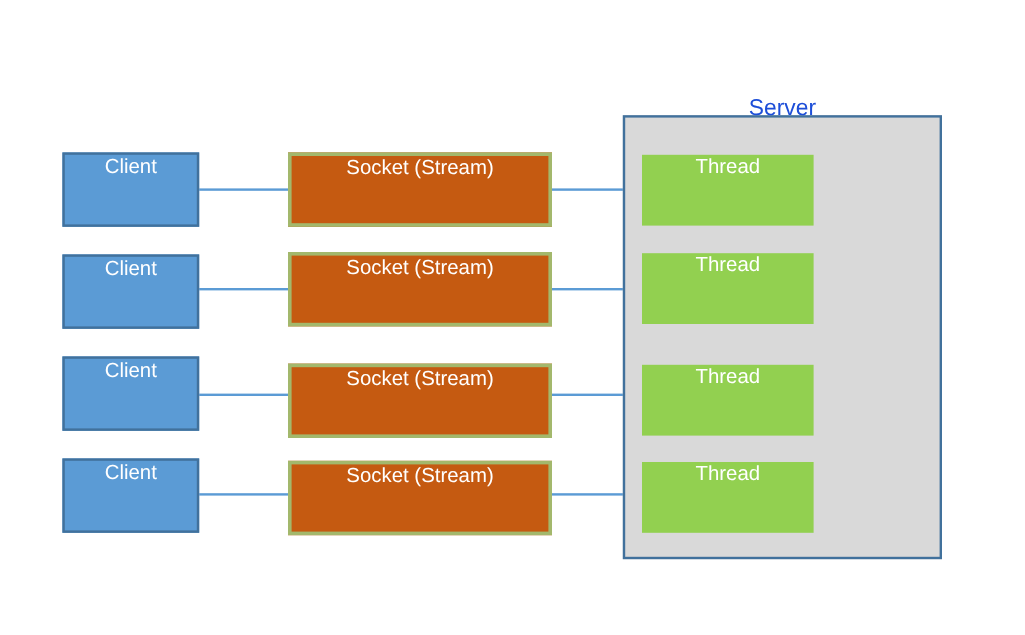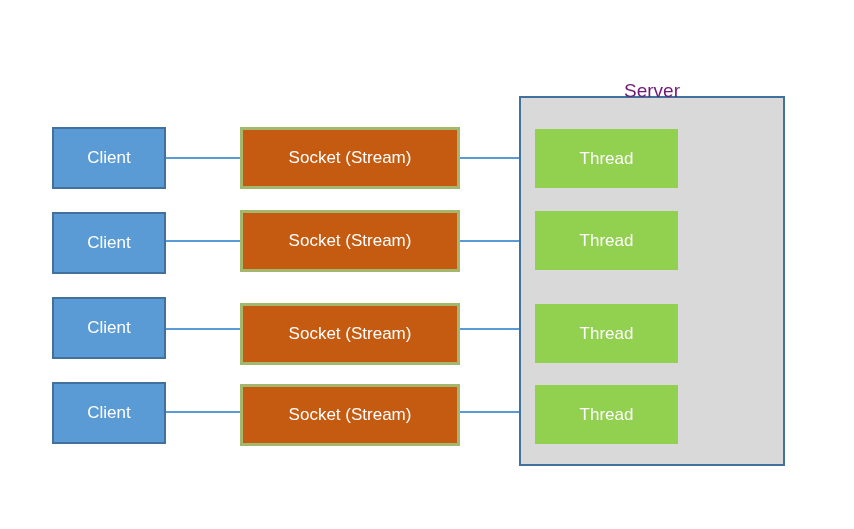--- a/index.html
+++ b/index.html
@@ -45,21 +45,21 @@
     white-space: nowrap;
     text-align: center;
     z-index: 4;
   }
 
   
   .node {
     position: absolute;
     box-sizing: border-box;
     display: flex;
-    align-items: center;
+    align-items: flex-start;
     justify-content: center;
     color: #FFFFFF;
     font-size: 17px;
     font-family: "Liberation Sans", sans-serif;
     white-space: nowrap;
     z-index: 3;
   }
   .node.client {
     background: #5B9BD5;
     border: 2px solid #41719C;
@@ -72,21 +72,21 @@
     background: #92D050;
     border: none;
   }
 </style>
 </head>
 <body>
 
 <div id="canvas">
 
   <div class="server-container" style="left: 519px; top: 96px; width: 266px; height: 370px; background: rgb(217, 217, 217); border-color: rgb(65, 113, 156);"></div>
-  <div class="server-label" style="left: 563px; top: 80px; width: 178px; color: #701a75;">Server</div>
+  <div class="server-label" style="left: 563px; top: 80px; width: 178px; color: #1d4ed8;">Server</div>
 
   <div id="rows-layer">
       <div class="connector" style="left: 166px; top: 157px; width: 74px; background: rgb(91, 155, 213);"></div>
       <div class="connector" style="left: 460px; top: 157px; width: 75px; background: rgb(91, 155, 213);"></div>
       <div class="connector" style="left: 166px; top: 240px; width: 74px; background: rgb(91, 155, 213);"></div>
       <div class="connector" style="left: 460px; top: 240px; width: 75px; background: rgb(91, 155, 213);"></div>
       <div class="connector" style="left: 166px; top: 328px; width: 74px; background: rgb(91, 155, 213);"></div>
       <div class="connector" style="left: 460px; top: 328px; width: 75px; background: rgb(91, 155, 213);"></div>
       <div class="connector" style="left: 166px; top: 411px; width: 74px; background: rgb(91, 155, 213);"></div>
       <div class="connector" style="left: 460px; top: 411px; width: 75px; background: rgb(91, 155, 213);"></div>

